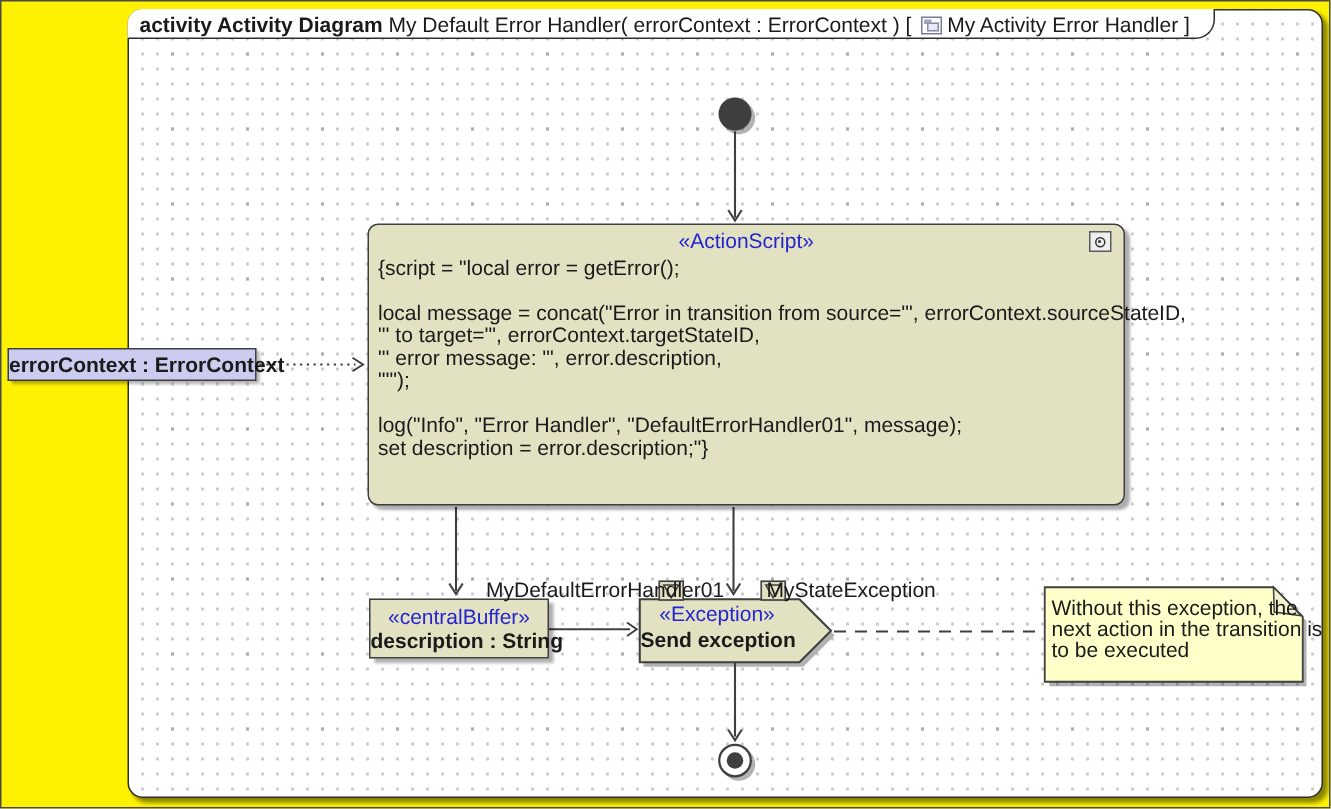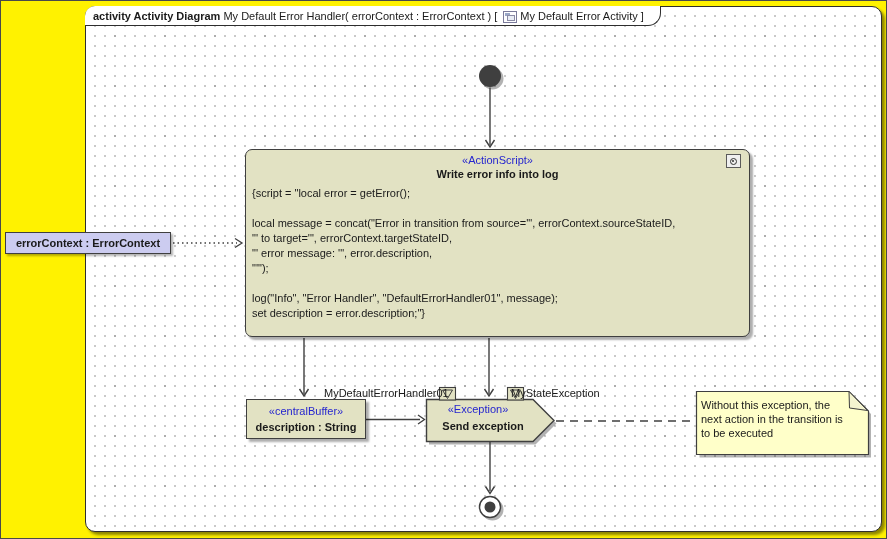--- a/index.html
+++ b/index.html
@@ -1,20 +1,20 @@
 <!DOCTYPE html>
 <html><head>
 <meta charset="utf-8">
 <style>
   html,body{margin:0;padding:0;}
   body{font-family:"Liberation Sans", sans-serif;}
   .stage{
     position:relative; width:887px; height:539px;
     background:#FFF200; border:1px solid #4a4a4a; box-sizing:border-box;
-    overflow:hidden; font-size:11px; color:#1a1a1a;
+    overflow:hidden; font-size:14px; color:#1a1a1a;
   }
   .frame{
     position:absolute; left:84px; top:5px; width:795px; height:524px;
     background-color:#ffffff;
     background-image:
       radial-gradient(circle, #adadad 1.1px, transparent 1.3px),
       radial-gradient(circle, #c9c9c9 0.9px, transparent 1.1px);
     background-size:50px 50px, 10px 10px;
     background-position:4px 4px, 4px 4px;
     border:1.4px solid #2e2e2e; border-radius:10px;
@@ -75,38 +75,38 @@
     position:absolute; left:245px; top:398px; width:118px; height:38px;
     background:#E2E2C3; border:1.4px solid #3F3F3F;
     box-shadow:3px 3px 2px rgba(0,0,0,0.32); z-index:4;
     display:flex; flex-direction:column; justify-content:center;
   }
   .cb-node .stereotype{line-height:16px;}
   .cb-node .node-title{line-height:16px;}
   .exception-text{
     position:absolute; left:426px; top:401px; width:102px; text-align:center; z-index:4;
   }
-  .exception-text .node-title{margin-top:3px;padding-left:10px;}
+  .exception-text .node-title{margin-top:3px;}
   .edge-label{position:absolute; z-index:4; white-space:pre; line-height:13px;margin-top:17px;}
   .edge-label.h1{left:323px; top:369px;}
   .edge-label.h2{left:510px; top:369px;}
   .note-text{
     position:absolute; left:700px; top:397px; width:162px; z-index:4;
   }
   .note-line{height:14px; line-height:14px; white-space:pre;}
 </style>
 </head>
 <body>
 
 <div class="stage">
 
   <div class="frame"></div>
 
   <div class="frame-header">
-    <span class="t-bold">activity Activity Diagram</span><span class="t-reg"> My Default Error Handler( errorContext : ErrorContext ) [ </span><span class="diagram-icon"></span><span class="t-reg">My Default Error Activity</span><span class="t-reg"> ]</span>
+    <span class="t-bold">activity Activity Diagram</span><span class="t-reg"> My Default Error Handler( errorContext : ErrorContext ) [ </span><span class="diagram-icon"></span><span class="t-reg">My Activity Error Handler</span><span class="t-reg"> ]</span>
   </div>
 
   <svg class="overlay" width="887" height="539" viewBox="0 0 887 539">
 
     <g>
       <circle cx="491.5" cy="77.5" r="11" fill="rgba(0,0,0,0.30)"></circle>
       <circle cx="489" cy="75" r="11" fill="#3F3F3F"></circle>
     </g>
 
     <g stroke="#3F3F3F" stroke-width="1.4" fill="none">
@@ -165,21 +165,20 @@
 
     <g>
       <circle cx="491.5" cy="508.5" r="11" fill="rgba(0,0,0,0.30)"></circle>
       <circle cx="489" cy="506" r="10.5" fill="#ffffff" stroke="#3F3F3F" stroke-width="1.5"></circle>
       <circle cx="489" cy="506" r="5.5" fill="#3F3F3F"></circle>
     </g>
   </svg>
 
   <div class="action-node">
     <div class="stereotype">«ActionScript»</div>
-    <div class="node-title">Write error info into log</div>
     <div class="script-block">
       <div class="script-line">{script = "local error = getError();</div>
       <div class="script-line"></div>
       <div class="script-line">local message = concat("Error in transition from source='", errorContext.sourceStateID,</div>
       <div class="script-line">"' to target='", errorContext.targetStateID,</div>
       <div class="script-line">"' error message: '", error.description,</div>
       <div class="script-line">"'");</div>
       <div class="script-line"></div>
       <div class="script-line">log("Info", "Error Handler", "DefaultErrorHandler01", message);</div>
       <div class="script-line">set description = error.description;"}</div>

